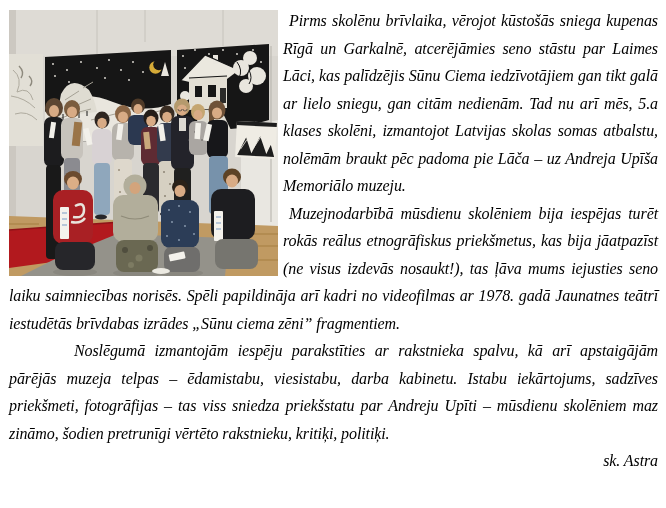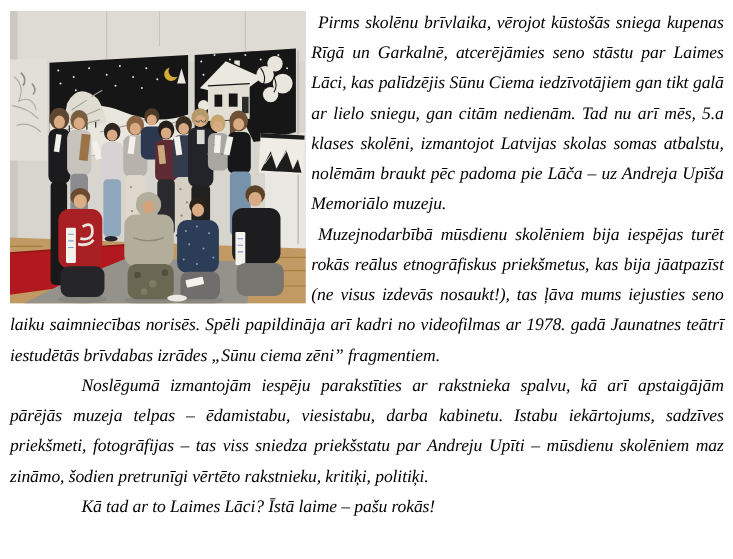--- a/index.html
+++ b/index.html
@@ -263,15 +263,15 @@
           <rect x="206" y="229" width="43" height="30" rx="8" fill="#76756f"></rect>
         </g>
         <ellipse cx="152" cy="261" rx="9" ry="3" fill="#eceae2"></ellipse>
       </g>
     </svg>
   </figure>
 
   <p class="para indent-small">Pirms skolēnu brīvlaika, vērojot kūstošās sniega kupenas Rīgā un Garkalnē, atcerējāmies seno stāstu par Laimes Lāci, kas palīdzējis Sūnu Ciema iedzīvotājiem gan tikt galā ar lielo sniegu, gan citām nedienām. Tad nu arī mēs, 5.a klases skolēni, izmantojot Latvijas skolas somas atbalstu, nolēmām braukt pēc padoma pie Lāča – uz Andreja Upīša Memoriālo muzeju.</p>
   <p class="para indent-small">Muzejnodarbībā mūsdienu skolēniem bija iespējas turēt rokās reālus etnogrāfiskus priekšmetus, kas bija jāatpazīst (ne visus izdevās nosaukt!), tas ļāva mums iejusties seno laiku saimniecības norisēs. Spēli papildināja arī kadri no videofilmas ar 1978. gadā Jaunatnes teātrī iestudētās brīvdabas izrādes „Sūnu ciema zēni” fragmentiem.</p>
   <p class="para indent-tab">Noslēgumā izmantojām iespēju parakstīties ar rakstnieka spalvu, kā arī apstaigājām pārējās muzeja telpas – ēdamistabu, viesistabu, darba kabinetu. Istabu iekārtojums, sadzīves priekšmeti, fotogrāfijas – tas viss sniedza priekšstatu par Andreju Upīti – mūsdienu skolēniem maz zināmo, šodien pretrunīgi vērtēto rakstnieku, kritiķi, politiķi.</p>
-  <p class="para indent-tab">Kā tad ar to Laimes Lāci? Īstā laime – pašu rokās!</p>
+  <p class="signature">sk. Astra</p>
 
 </div>
 
 </body></html>

